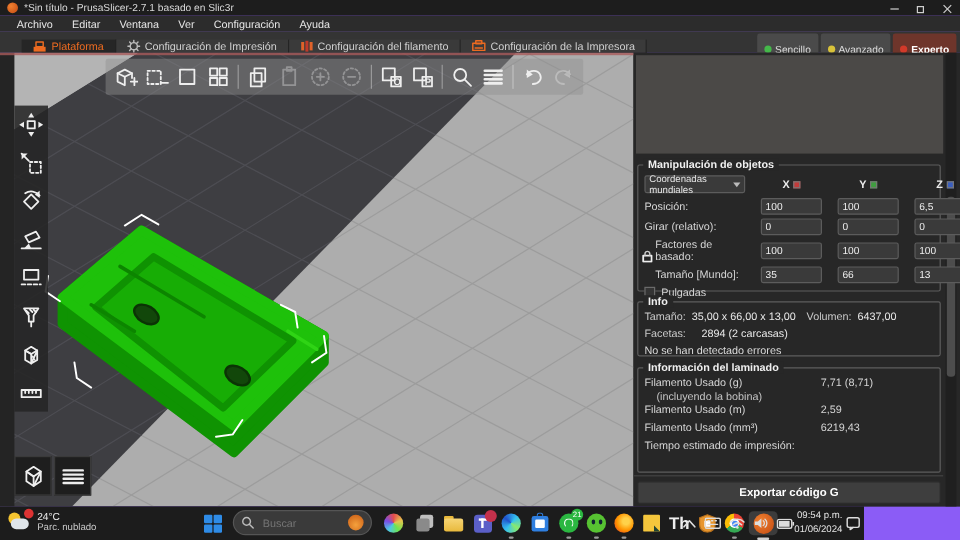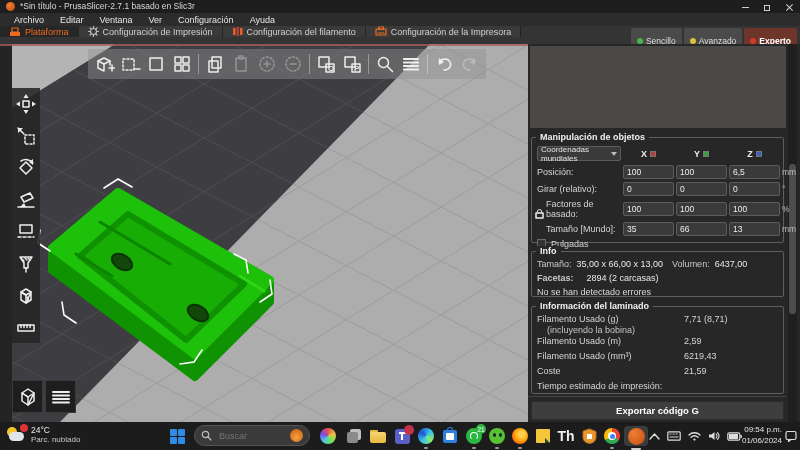--- a/index.html
+++ b/index.html
@@ -14,21 +14,21 @@
   .winctl{top:3px;width:22px;height:9px;display:flex;align-items:center;justify-content:center;}
   #min-bar{width:7px;height:1px;background:#cfcfcf;}
   #max-box{width:6px;height:6px;border:1px solid #cfcfcf;}
   .xbar{position:absolute;width:9px;height:1px;background:#cfcfcf;}
 
   
   #menubar{left:0;top:13px;width:800px;height:13px;background:#2c2c2c;color:#e6e6e6;font-size:9px;display:flex;align-items:center;padding-left:6px;}
   .menu-item{padding:0 8px;}
 
   
-  #tabbar{left:0;top:26px;width:800px;height:18px;background:#343434;display:flex;align-items:flex-start;font-size:9px;color:#d0d0d0;}
+  #tabbar{left:0;top:26px;width:800px;height:18px;background:#343434;display:flex;align-items:flex-end;font-size:9px;color:#d0d0d0;padding-left:18px;}
   .tab{display:flex;align-items:center;gap:4px;padding:0 9px;border-right:1px solid #242424;background:#3a3a3a;}
   .tab.sel{background:#262626;color:var(--accent);}
   .modes{position:absolute;right:3px;top:2px;display:flex;gap:2px;height:26px;}
   .mode{display:flex;align-items:center;gap:3px;background:#4a4a4a;color:#ddd;font-size:8.5px;padding:0 6px;border-radius:2px;}
   .mode.sel{background:#6e352b;color:#fff;font-weight:bold;}
   .dot{width:6px;height:6px;border-radius:50%;}
 
   
   #main{left:0;top:44px;width:800px;height:378px;background:#262626;}
   #viewport{left:0;top:0;width:528px;height:378px;}
@@ -48,37 +48,37 @@
   svg.ic .fill{fill:#eee;stroke:none;}
   svg.ic text{fill:#eee;stroke:none;font-size:8px;font-weight:bold;}
 
   
   #sidepanel{left:528px;top:0;width:272px;height:378px;background:#272727;color:#d5d5d5;font-size:9px;}
   #objlist{left:2px;top:2px;width:256px;height:82px;background:#4b4947;}
   #vscroll{left:260px;top:0;width:9px;height:378px;background:#1f1f1f;}
   #vthumb{left:1px;top:120px;width:7px;height:150px;background:#4d4d4d;border-radius:3px;}
   .group{position:absolute;left:3px;width:253px;border:1px solid #5e5e5e;border-radius:2px;padding:8px 5px 4px 5px;}
   .gtitle{position:absolute;top:-6px;left:4px;background:#272727;padding:0 4px;font-weight:bold;color:#f0f0f0;font-size:9px;}
-  .mrow{display:grid;grid-template-columns:84px 51px 51px 51px 14px;gap:2px;align-items:center;margin-bottom:3px;}
+  .mrow{display:grid;grid-template-columns:84px 51px 51px 51px 14px;gap:13px;align-items:center;margin-bottom:3px;}
   .mrow input{height:14px;background:#3a3a3a;border:1px solid #5c5c5c;color:#eee;font-size:8.5px;padding:0 3px;border-radius:2px;width:100%;}
   .dd{height:15px;background:#3a3a3a;border:1px solid #5c5c5c;border-radius:2px;display:flex;align-items:center;justify-content:space-between;padding:0 3px;font-size:8px;color:#e5e5e5;}
   .chev{width:0;height:0;border-left:3px solid transparent;border-right:3px solid transparent;border-top:4px solid #bbb;}
   .axhead{display:flex;align-items:center;justify-content:center;gap:3px;font-weight:bold;color:#eee;}
   .axsq{width:6px;height:6px;border:1px solid #777;}
   .unit{color:#bdbdbd;font-size:8.5px;}
   .cb{width:9px;height:9px;border:1px solid #6a6a6a;background:#343434;display:inline-block;vertical-align:-1px;margin-right:5px;}
   .irow{display:flex;gap:5px;margin-bottom:4px;align-items:baseline;}
   .lamrow{position:relative;margin-bottom:5px;}
   .lamval{position:absolute;left:147px;top:0;}
   .lamsub{color:#c4c4c4;margin-left:10px;margin-top:1px;}
   #export-btn{left:3px;top:357px;width:253px;height:19px;background:#3e3e3e;border:1px solid #2b2b2b;border-radius:2px;color:#fff;font-weight:bold;font-size:9.5px;display:flex;align-items:center;justify-content:center;}
   #export-sep{left:0;top:352px;width:258px;height:1px;background:#444;}
 
   
-  #taskbar{left:0;top:422px;width:800px;height:28px;background:#1c1c1c;color:#e8e8e8;}
+  #taskbar{left:0;top:422px;width:720px;height:28px;background:#1c1c1c;color:#e8e8e8;}
   #weather{left:6px;top:3px;display:flex;align-items:center;gap:5px;}
   #wicon{position:relative;width:20px;height:18px;}
   #wsun{position:absolute;left:1px;top:1px;width:10px;height:10px;border-radius:50%;background:#f4c430;}
   #wcloud{position:absolute;left:3px;top:6px;width:15px;height:9px;border-radius:6px;background:#dfe5ea;}
   #wbadge{position:absolute;right:-2px;top:-2px;width:8px;height:8px;border-radius:50%;background:#d33;}
   #wtext{font-size:8px;line-height:10px;}
   #wtemp{font-size:8.5px;}
   #wdesc{color:#c9c9c9;}
   #startbtn{left:170px;top:7px;width:15px;height:15px;display:grid;grid-template-columns:7px 7px;grid-template-rows:7px 7px;gap:1px;}
   #startbtn div{background:#2e8be6;border-radius:1px;}
@@ -566,21 +566,21 @@
 
       <div class="group" style="top:207px;height:46px;padding-top:7px;">
         <div class="gtitle">Info</div>
         <div class="irow">
           <span style="color:#c9c9c9;">Tamaño:</span>
           <span style="color:#e8e8e8;">35,00 x 66,00 x 13,00</span>
           <span style="color:#c9c9c9;margin-left:4px;">Volumen:</span>
           <span style="color:#e8e8e8;">6437,00</span>
         </div>
         <div class="irow">
-          <span style="color:#c9c9c9;font-weight:bold;">Facetas:</span>
+          <span style="color:#c9c9c9;">Facetas:</span>
           <span style="color:#e8e8e8;margin-left:8px;">2894 (2 carcasas)</span>
         </div>
         <div class="irow" style="margin-bottom:0;">
           <span style="color:#dcdcdc;">No se han detectado errores</span>
         </div>
       </div>
 
       <div class="group" style="top:262px;height:88px;padding-top:7px;">
         <div class="gtitle">Información del laminado</div>
         <div class="lamrow" style="margin-bottom:1px;">
@@ -589,24 +589,20 @@
           <div class="lamsub">(incluyendo la bobina)</div>
         </div>
         <div class="lamrow">
           <span>Filamento Usado (m)</span>
           <span class="lamval">2,59</span>
         </div>
         <div class="lamrow">
           <span>Filamento Usado (mm³)</span>
           <span class="lamval">6219,43</span>
         </div>
-        <div class="lamrow">
-          <span>Coste</span>
-          <span class="lamval">21,59</span>
-        </div>
         <div class="lamrow" style="margin-bottom:1px;">
           <span>Tiempo estimado de impresión:</span>
         </div>
       </div>
 
       <div id="export-sep" class="abs"></div>
       <div id="export-btn" class="abs">Exportar código G</div>
     </div>
   </div>
 

